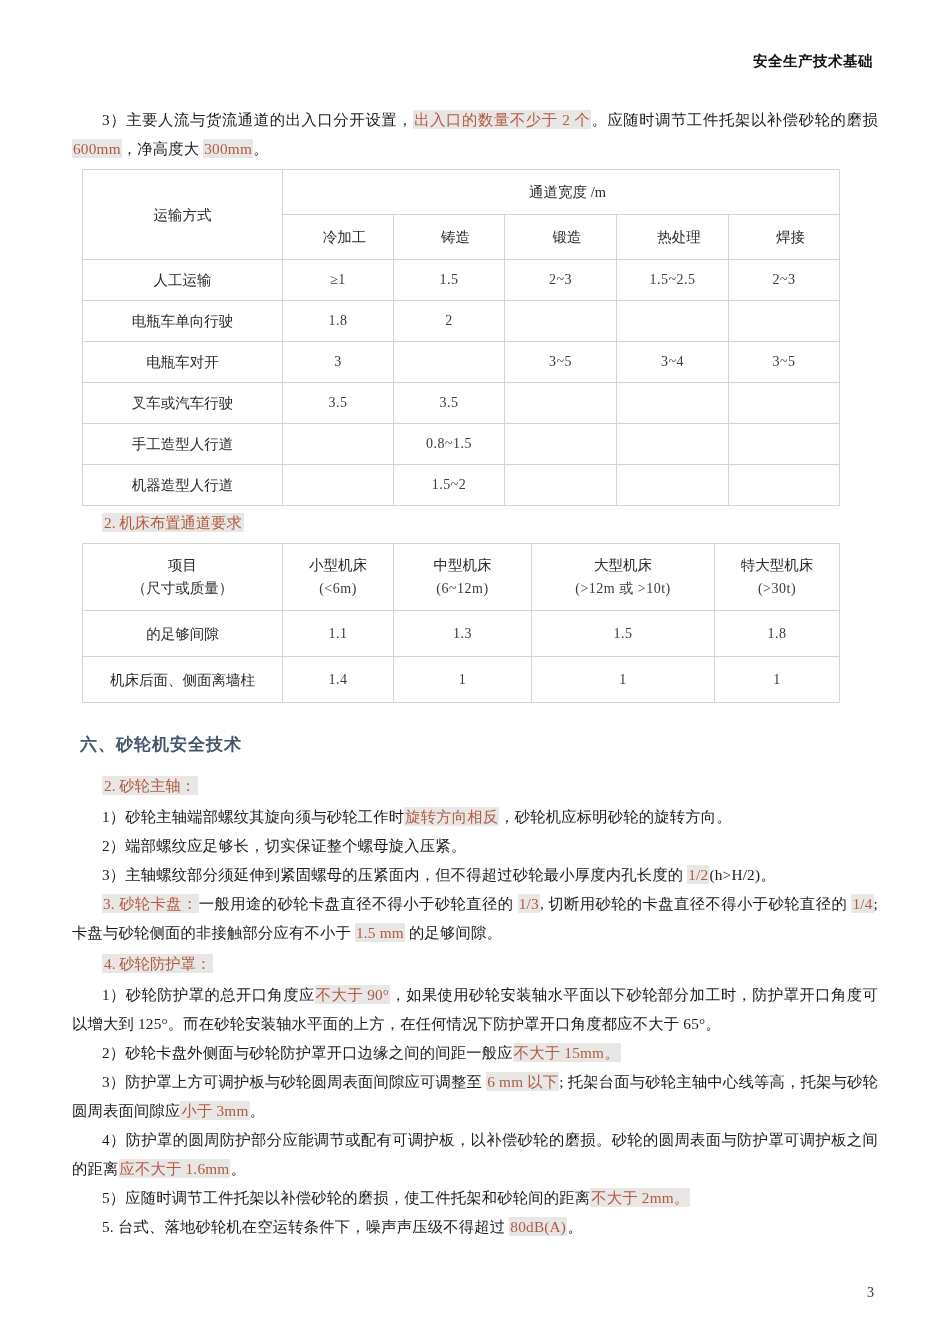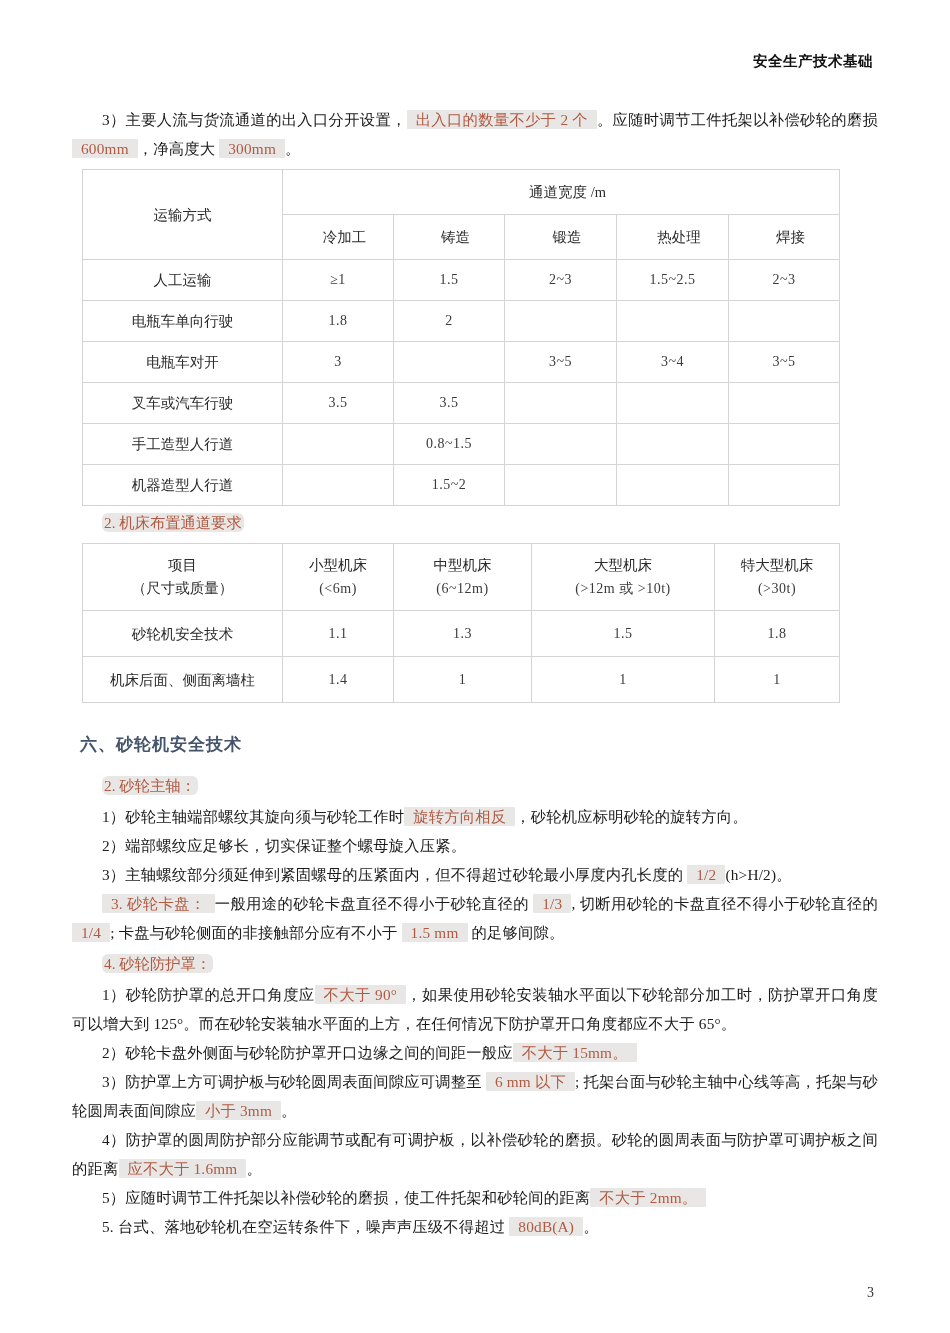--- a/index.html
+++ b/index.html
@@ -40,21 +40,21 @@
     text-justify:inter-ideograph;
     margin:0 0 0 0;
     color:#1a1a1a;
     letter-spacing:.2px;
   }
   .para.indent { text-indent:30px; }
 
   .hl {
     background:#e9e7e5;
     color:#b05a42;
-    padding:1px 9px;
+    padding:1px 1px;
     border-radius:1px;
   }
 
   
   h2.section-title {
     font-family:"Liberation Sans","DejaVu Sans",sans-serif;
     font-size:17px;
     font-weight:bold;
     color:#44546a;
     margin:30px 0 16px 8px;
@@ -65,21 +65,20 @@
   .subhead {
     font-size:15.3px;
     line-height:28px;
     margin:3px 0 2px 0;
     text-indent:30px;
   }
   .subhead span.tag {
     background:#e9e7e5;
     color:#b05a42;
     padding:1px 2px;
-    border-radius:6px;
   }
 
   
   table.doc-table {
     border-collapse:collapse;
     width:757px;
     margin:6px 0 0 10px;
     font-size:14px;
     color:#333333;
     table-layout:fixed;
@@ -222,21 +221,21 @@
         <td class="cn hdr2">
           <span>大型机床</span><br>
           <span class="num">(&gt;12m 或 &gt;10t)</span>
         </td>
         <td class="cn hdr2">
           <span>特大型机床</span><br>
           <span class="num">(&gt;30t)</span>
         </td>
       </tr>
       <tr>
-        <td class="cn">砂轮机安全技术</td>
+        <td class="cn">的足够间隙</td>
         <td class="num">1.1</td>
         <td class="num">1.3</td>
         <td class="num">1.5</td>
         <td class="num">1.8</td>
       </tr>
       <tr>
         <td class="cn">机床后面、侧面离墙柱</td>
         <td class="num">1.4</td>
         <td class="num">1</td>
         <td class="num">1</td>

